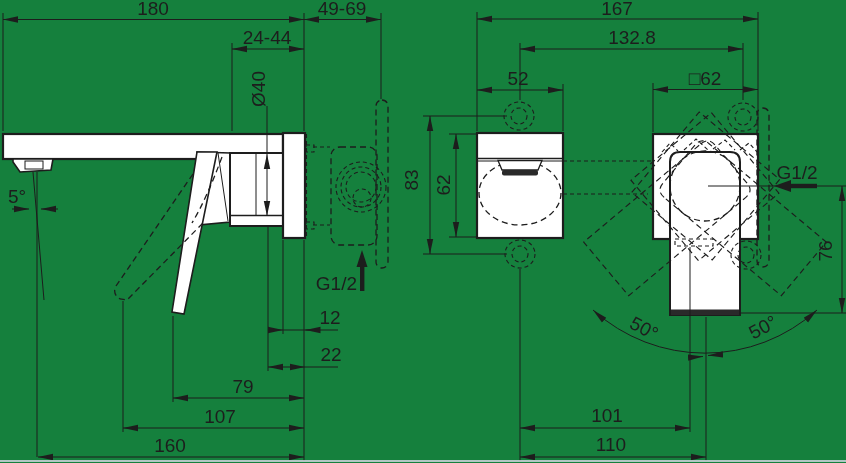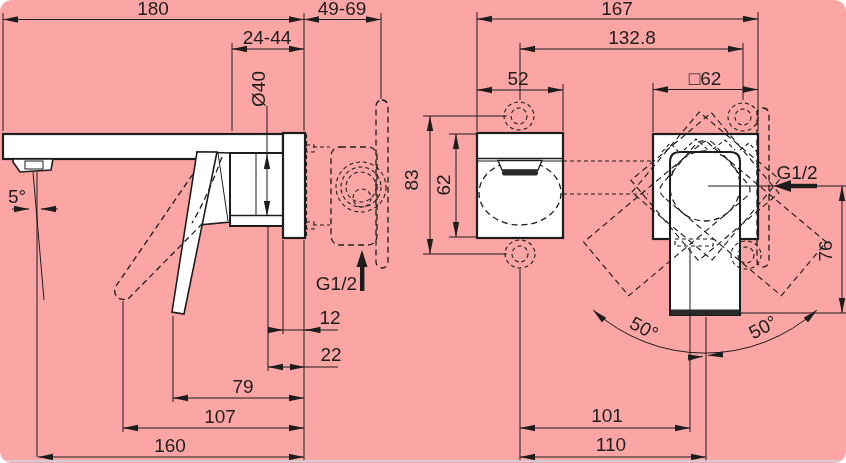--- a/index.html
+++ b/index.html
@@ -1,16 +1,16 @@
 <!DOCTYPE html>
 <html><head>
 <meta charset="utf-8">
 <style>
   html,body{margin:0;padding:0;background:#ffffff;}
-  .canvas{position:relative;width:846px;height:463px;background:#fca5a5;overflow:hidden;border-radius:12px;}
+  .canvas{position:relative;width:846px;height:463px;background:#15803d;overflow:hidden;}
   svg{display:block;}
   .t{font-family:"Liberation Sans","DejaVu Sans",sans-serif;font-size:19px;fill:#1d1d1d;}
   .obj{stroke:#1d1d1d;fill:none;}
   .w22{stroke-width:2.2;} .w2{stroke-width:2;} .w16{stroke-width:1.6;}
   .w13{stroke-width:1.3;} .w1{stroke-width:1;}
   .fillw{fill:#ffffff;}
   .dim{stroke:#1d1d1d;stroke-width:1;fill:none;}
   .dash{stroke:#1d1d1d;stroke-width:1.3;fill:none;stroke-dasharray:6 4;}
   .dash2{stroke:#1d1d1d;stroke-width:1.1;fill:none;stroke-dasharray:4 3;}
   .solidfill{fill:#2a2a2a;stroke:none;}

